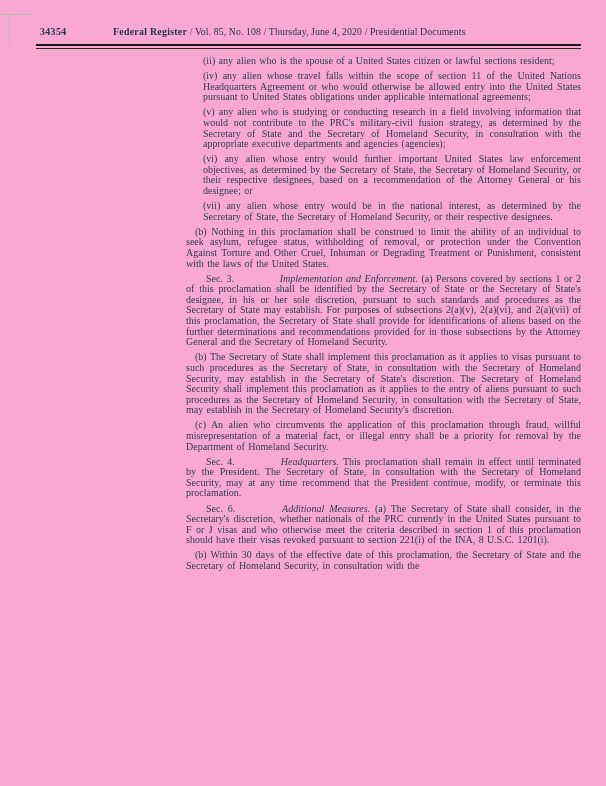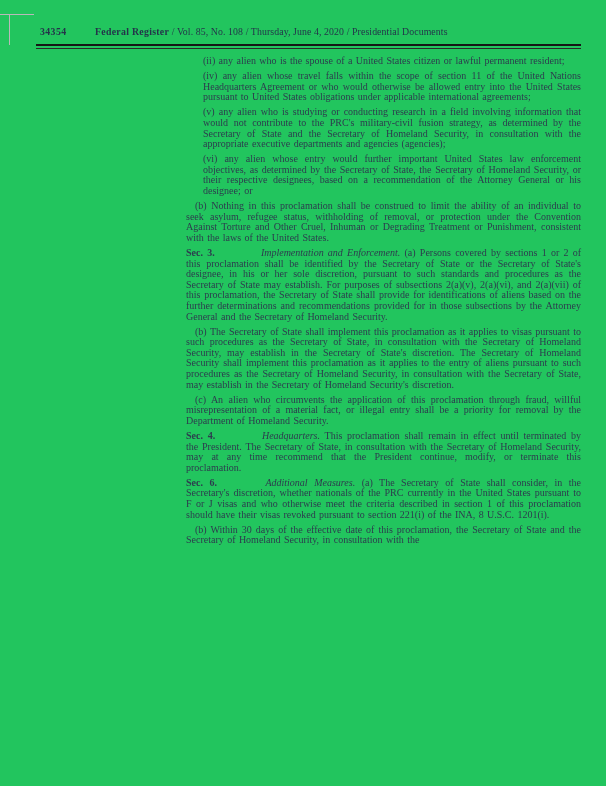--- a/index.html
+++ b/index.html
@@ -1,35 +1,35 @@
 <!DOCTYPE html>
 <html><head>
 <meta charset="utf-8">
 <style>
   html, body { margin: 0; padding: 0; background: #ffffff; }
   .page {
     position: relative;
     width: 606px;
     height: 786px;
-    background: #22c55e;
+    background: #f9a8d4;
     overflow: hidden;
     font-family: "Liberation Serif", "DejaVu Serif", serif;
     color: #2d3c4e;
   }
   
   .corner-h { position: absolute; left: 0; top: 14px; width: 34px; height: 1px; background: #b9b9b9; }
   .corner-v { position: absolute; left: 9px; top: 14px; width: 1px; height: 31px; background: #b9b9b9; }
 
   .pageno {
     position: absolute; left: 40px; top: 26px;
     font-size: 9.8px; font-weight: bold; letter-spacing: 0.4px;
     color: #24344a; white-space: nowrap;
   }
   .htitle {
-    position: absolute; left: 95px; top: 26px;
+    position: absolute; left: 113px; top: 26px;
     font-size: 9.8px; color: #24344a; white-space: nowrap;
     letter-spacing: 0.1px;
   }
   .htitle b { font-weight: bold; letter-spacing: 0.3px; }
 
   .rule {
     position: absolute; left: 36px; top: 44px; width: 545px; height: 5px;
     box-sizing: border-box;
     border-top: 2.6px solid #161616;
     border-bottom: 1.2px solid #2a2a2a;
@@ -39,48 +39,49 @@
     position: absolute; left: 186px; top: 56px; width: 395px;
     font-size: 10px; line-height: 10.6px;
     text-align: justify;
     word-spacing: 0.9px;
     color: #2d3c4e;
   }
   .content p { margin: 0 0 4.5px 0; padding: 0; }
   .content p.sub { margin-left: 17px; }
   .content p.lettered { text-indent: 9px; }
   .content p.section { text-indent: 0; }
-  .content b { font-weight: bold; }
+  .content b { font-weight: normal; margin-left: 20px; }
   .content i { font-style: italic; margin-left: 42px; }
 </style>
 </head>
 <body>
 
 <div class="page">
 
   <div class="corner-h"></div>
   <div class="corner-v"></div>
 
   <div class="pageno">34354</div>
 
   <div class="htitle"><b>Federal Register</b><span> / Vol. 85, No. 108 / Thursday, June 4, 2020 / Presidential Documents</span></div>
 
   <div class="rule"></div>
 
   <div class="content">
 
-    <p class="sub"><span>(ii) any alien who is the spouse of a United States citizen or lawful permanent resident;</span></p>
+    <p class="sub"><span>(ii) any alien who is the spouse of a United States citizen or lawful sections resident;</span></p>
 
 
     <p class="sub"><span>(iv) any alien whose travel falls within the scope of section 11 of the United Nations Headquarters Agreement or who would otherwise be allowed entry into the United States pursuant to United States obligations under applicable international agreements;</span></p>
 
     <p class="sub"><span>(v) any alien who is studying or conducting research in a field involving information that would not contribute to the PRC's military-civil fusion strategy, as determined by the Secretary of State and the Secretary of Homeland Security, in consultation with the appropriate executive departments and agencies (agencies);</span></p>
 
     <p class="sub"><span>(vi) any alien whose entry would further important United States law enforcement objectives, as determined by the Secretary of State, the Secretary of Homeland Security, or their respective designees, based on a recommendation of the Attorney General or his designee; or</span></p>
 
+    <p class="sub"><span>(vii) any alien whose entry would be in the national interest, as determined by the Secretary of State, the Secretary of Homeland Security, or their respective designees.</span></p>
 
     <p class="lettered"><span>(b) Nothing in this proclamation shall be construed to limit the ability of an individual to seek asylum, refugee status, withholding of removal, or protection under the Convention Against Torture and Other Cruel, Inhuman or Degrading Treatment or Punishment, consistent with the laws of the United States.</span></p>
 
     <p class="section"><b>Sec. 3. </b><i>Implementation and Enforcement.</i><span> (a) Persons covered by sections 1 or 2 of this proclamation shall be identified by the Secretary of State or the Secretary of State's designee, in his or her sole discretion, pursuant to such standards and procedures as the Secretary of State may establish. For purposes of subsections 2(a)(v), 2(a)(vi), and 2(a)(vii) of this proclamation, the Secretary of State shall provide for identifications of aliens based on the further determinations and recommendations provided for in those subsections by the Attorney General and the Secretary of Homeland Security.</span></p>
 
     <p class="lettered"><span>(b) The Secretary of State shall implement this proclamation as it applies to visas pursuant to such procedures as the Secretary of State, in consultation with the Secretary of Homeland Security, may establish in the Secretary of State's discretion. The Secretary of Homeland Security shall implement this proclamation as it applies to the entry of aliens pursuant to such procedures as the Secretary of Homeland Security, in consultation with the Secretary of State, may establish in the Secretary of Homeland Security's discretion.</span></p>
 
     <p class="lettered"><span>(c) An alien who circumvents the application of this proclamation through fraud, willful misrepresentation of a material fact, or illegal entry shall be a priority for removal by the Department of Homeland Security.</span></p>
 
     <p class="section"><b>Sec. 4. </b><i>Headquarters.</i><span> This proclamation shall remain in effect until terminated by the President. The Secretary of State, in consultation with the Secretary of Homeland Security, may at any time recommend that the President continue, modify, or terminate this proclamation.</span></p>

